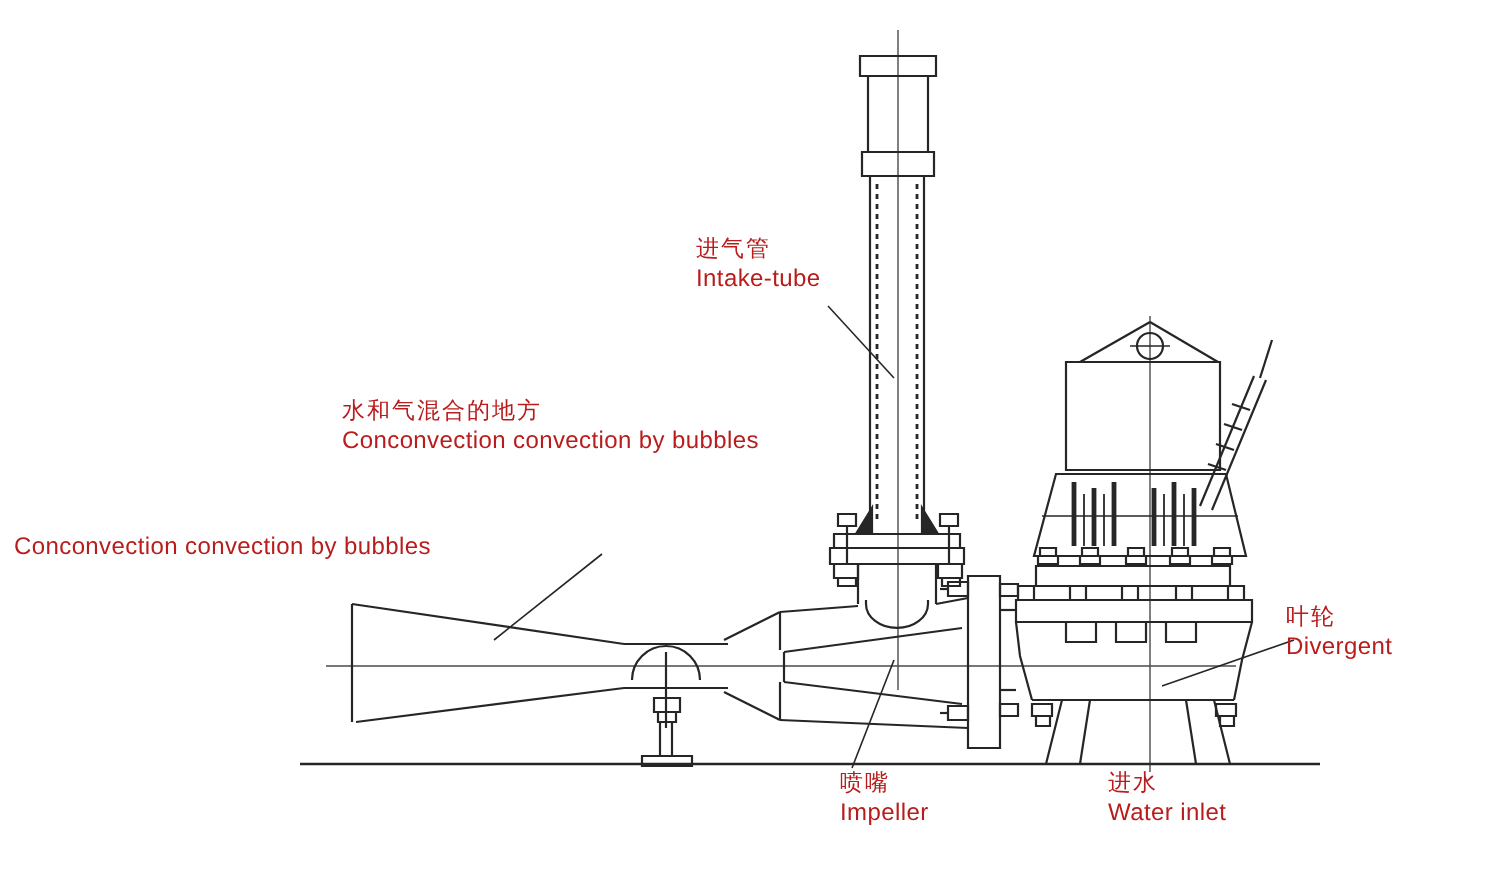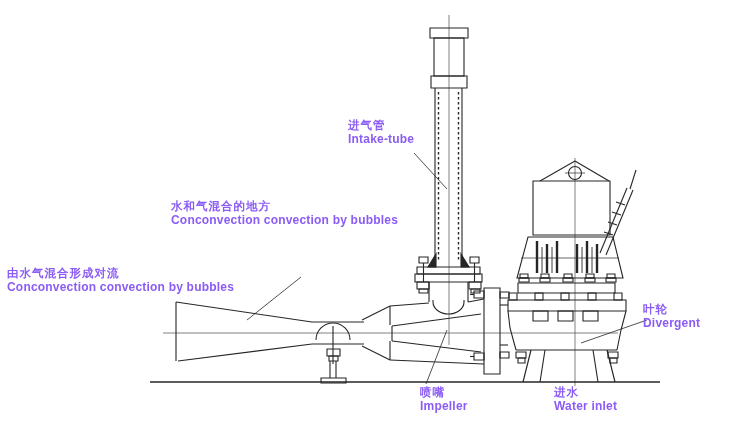--- a/index.html
+++ b/index.html
@@ -2,21 +2,21 @@
 <html><head>
 <meta charset="utf-8">
 <style>
   html,body{margin:0;padding:0;background:#fff;}
   #stage{
     position:relative;width:750px;height:435px;background:#fff;overflow:hidden;
     font-family:"Liberation Sans",sans-serif;
   }
   #drawing{position:absolute;left:0;top:0;}
   .callout{
-    position:absolute;color:#8b5cf6;font-weight:700;font-size:12px;line-height:13.5px;
+    position:absolute;color:#b91c1c;font-weight:400;font-size:12px;line-height:13.5px;
     white-space:nowrap;letter-spacing:0.2px;
   }
   .callout .zh{font-size:11.5px;letter-spacing:1px;}
   svg line,svg path,svg rect,svg polyline,svg polygon,svg circle{vector-effect:non-scaling-stroke;}
 </style>
 </head>
 <body>
 
 <div id="stage">
 
@@ -212,21 +212,20 @@
     <div class="en">Intake-tube</div>
   </div>
 
   <div class="callout" style="left:171px;top:200px">
     <div class="zh">水和气混合的地方</div>
     <div class="en">Conconvection convection by bubbles</div>
   </div>
 
 
   <div class="callout" style="left:7px;top:267px">
-    <div class="zh">由水气混合形成对流</div>
     <div class="en">Conconvection convection by bubbles</div>
   </div>
 
 
   <div class="callout" style="left:420px;top:386px">
     <div class="zh">喷嘴</div>
     <div class="en">Impeller</div>
   </div>
 
   <div class="callout" style="left:643px;top:303px">

